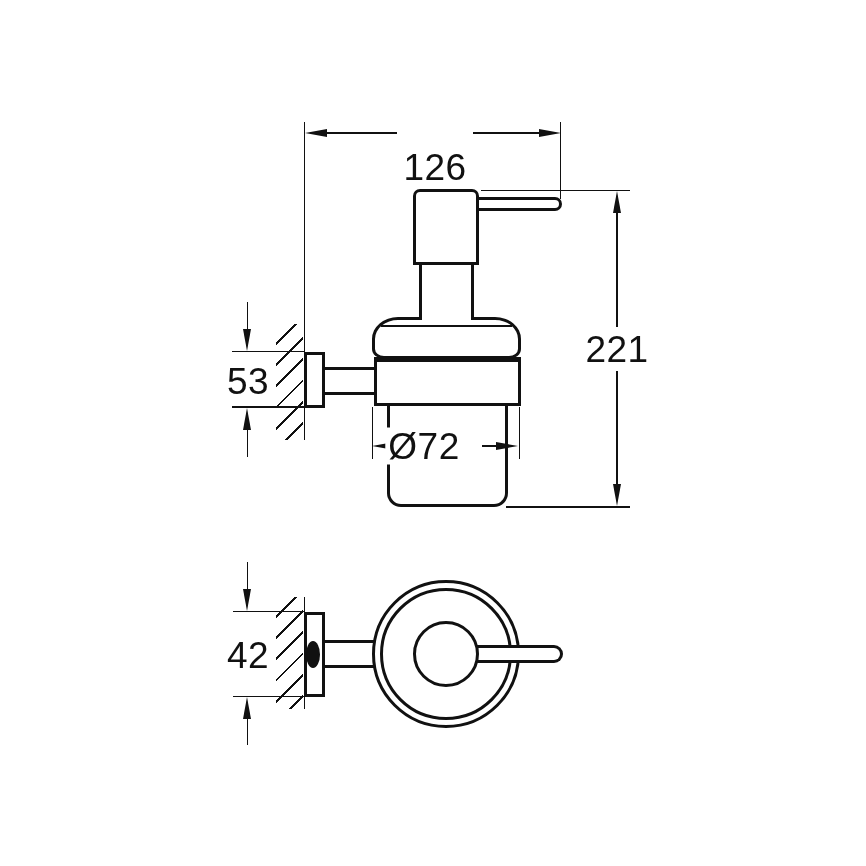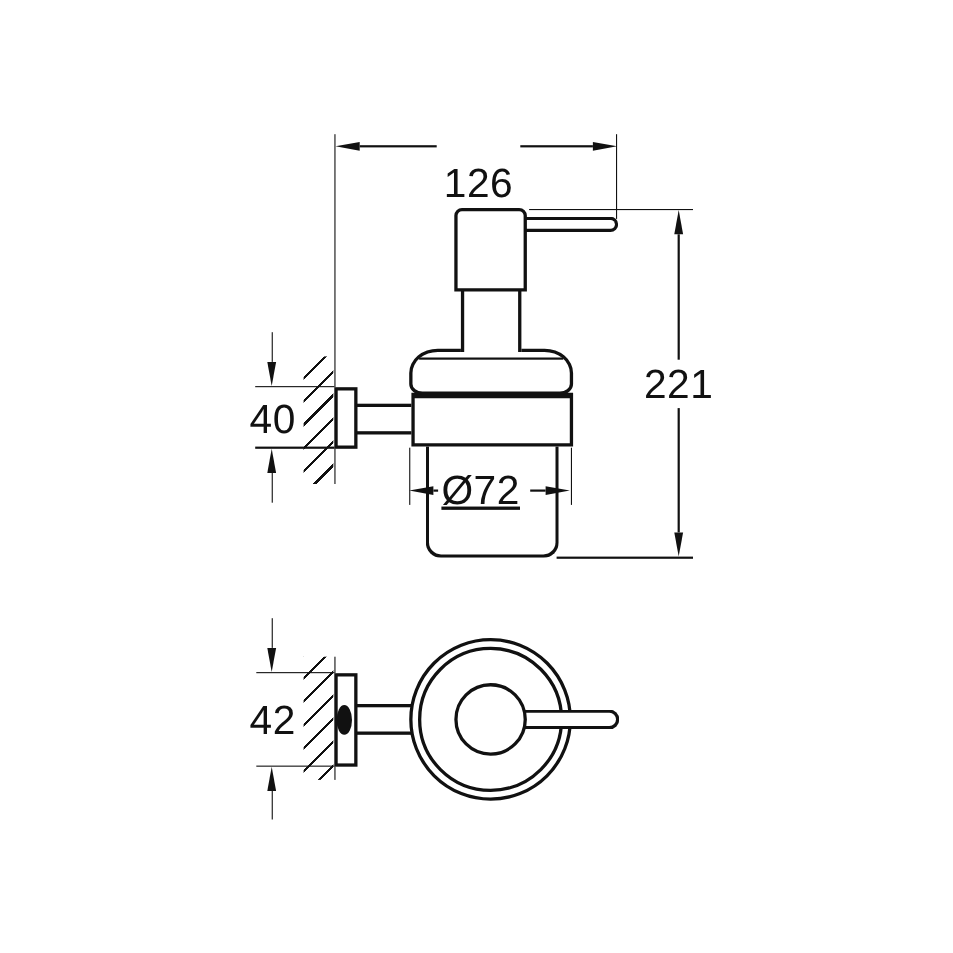--- a/index.html
+++ b/index.html
@@ -76,31 +76,31 @@
       <div class="dim-label" style="left:617px; top:349px;">221</div>
       <div class="vline" style="left:616px; top:371px; height:113px;"></div>
       <div class="ah ah-down" style="left:612.5px; top:484px;"></div>
     </div>
 
     <div>
       <div class="abs hline thin" style="left:232px; top:350.5px; width:72px;"></div>
       <div class="abs hline thin" style="left:232px; top:406px; width:72px;"></div>
       <div class="abs vline thinv" style="left:246.5px; top:302px; height:27px;"></div>
       <div class="ah ah-down" style="left:243px; top:329px;"></div>
-      <div class="dim-label" style="left:248px; top:381px;">40</div>
+      <div class="dim-label" style="left:248px; top:381px;">53</div>
       <div class="ah ah-up" style="left:243px; top:408px;"></div>
       <div class="abs vline thinv" style="left:246.5px; top:430px; height:27px;"></div>
     </div>
 
     <div>
       <div class="abs vline thinv" style="left:371.5px; top:407px; height:52px;"></div>
       <div class="abs vline thinv" style="left:518.5px; top:407px; height:52px;"></div>
       <div class="ah ah-left" style="left:372px; top:441.5px;"></div>
       <div class="hline" style="left:394px; top:445px; width:12px;"></div>
-      <div class="dim-label" style="left:437px; top:446px;text-decoration:underline;">Ø72</div>
+      <div class="dim-label" style="left:424px; top:446px;">Ø72</div>
       <div class="hline" style="left:482px; top:445px; width:14px;"></div>
       <div class="ah ah-right" style="left:496px; top:441.5px;"></div>
     </div>
   </div>
 
   <div>
 
     <div class="abs vline thinv" style="left:303.5px; top:597px; height:112px;"></div>
     <div class="hatch" style="left:276px; top:597px; width:27px; height:112px;"></div>
 

